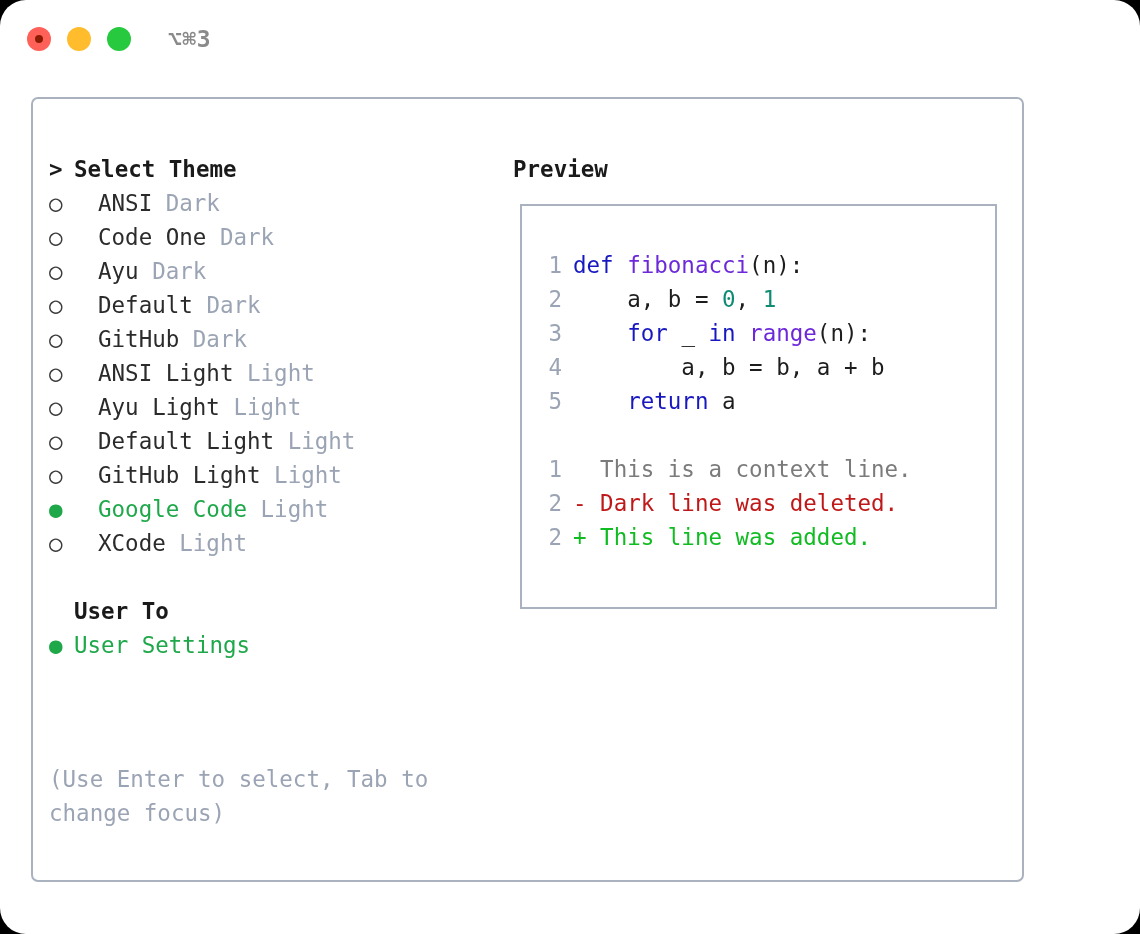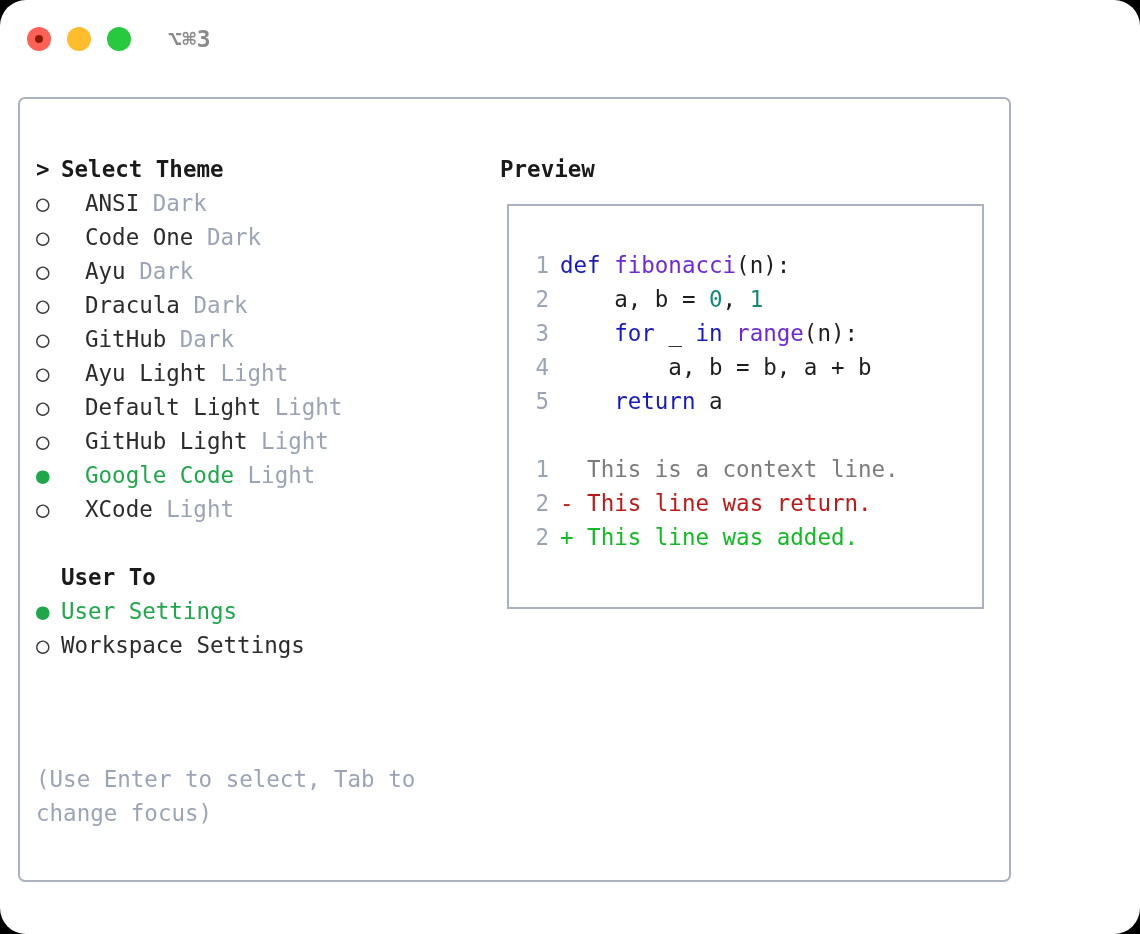--- a/index.html
+++ b/index.html
@@ -57,21 +57,21 @@
     font-weight: 700;
     color: #8a8a8a;
     letter-spacing: 0.5px;
     line-height: 30px;
     white-space: nowrap;
   }
 
   
   #dialog {
     position: absolute;
-    left: 18px;
+    left: 31px;
     top: 97px;
     width: 993px;
     height: 785px;
     border: 2px solid #aab2c0;
     border-radius: 7px;
     background: #ffffff;
   }
 
   
   #left-col {
@@ -205,55 +205,55 @@
     <div id="left-col">
 
       <div class="row prompt-row">
         <span class="prompt-caret">&gt;</span><span>Select Theme</span>
       </div>
 
       <div id="theme-items">
           <div class="row"><span class="bullet">○</span><span class="theme-name">ANSI</span> <span class="theme-kind">Dark</span></div>
           <div class="row"><span class="bullet">○</span><span class="theme-name">Code One</span> <span class="theme-kind">Dark</span></div>
           <div class="row"><span class="bullet">○</span><span class="theme-name">Ayu</span> <span class="theme-kind">Dark</span></div>
-          <div class="row"><span class="bullet">○</span><span class="theme-name">Dracula</span> <span class="theme-kind">Dark</span></div>
+          <div class="row"><span class="bullet">○</span><span class="theme-name">Default</span> <span class="theme-kind">Dark</span></div>
           <div class="row"><span class="bullet">○</span><span class="theme-name">GitHub</span> <span class="theme-kind">Dark</span></div>
+          <div class="row"><span class="bullet">○</span><span class="theme-name">ANSI Light</span> <span class="theme-kind">Light</span></div>
           <div class="row"><span class="bullet">○</span><span class="theme-name">Ayu Light</span> <span class="theme-kind">Light</span></div>
           <div class="row"><span class="bullet">○</span><span class="theme-name">Default Light</span> <span class="theme-kind">Light</span></div>
           <div class="row"><span class="bullet">○</span><span class="theme-name">GitHub Light</span> <span class="theme-kind">Light</span></div>
           <div class="row"><span class="bullet on">●</span><span class="theme-name sel">Google Code</span> <span class="theme-kind">Light</span></div>
           <div class="row"><span class="bullet">○</span><span class="theme-name">XCode</span> <span class="theme-kind">Light</span></div>
         </div>
 
       <div class="spacer"></div>
 
       <div class="section-label">User To</div>
 
       <div id="apply-items">
           <div class="row"><span class="bullet on">●</span><span class="opt-name sel">User Settings</span></div>
-          <div class="row"><span class="bullet">○</span><span class="opt-name">Workspace Settings</span></div>
         </div>
     </div>
 
     <div id="hint">(Use Enter to select, Tab to change focus)</div>
 
     <div id="preview-heading">Preview</div>
 
     <div id="preview-box">
       <div id="code-area">
         <div id="code-lines">
             <div class="cline"><span class="lno">1</span><span class="gap"></span><span class="tok-kw">def </span><span class="tok-fn">fibonacci</span><span class="tok-punc">(n):</span></div>
             <div class="cline"><span class="lno">2</span><span class="gap"></span><span class="tok-txt">    a, b = </span><span class="tok-num">0</span><span class="tok-txt">, </span><span class="tok-num">1</span></div>
             <div class="cline"><span class="lno">3</span><span class="gap"></span><span class="tok-kw">    for </span><span class="tok-txt">_ </span><span class="tok-kw">in </span><span class="tok-fn">range</span><span class="tok-punc">(n):</span></div>
             <div class="cline"><span class="lno">4</span><span class="gap"></span><span class="tok-txt">        a, b = b, a + b</span></div>
             <div class="cline"><span class="lno">5</span><span class="gap"></span><span class="tok-kw">    return </span><span class="tok-txt">a</span></div>
           </div>
         <div class="diff-blank"></div>
         <div id="diff-lines">
             <div class="cline"><span class="lno">1</span><span class="gap"></span><span class="diff-ctx"> </span><span class="diff-ctx"> </span><span class="diff-ctx">This is a context line.</span></div>
-            <div class="cline"><span class="lno">2</span><span class="gap"></span><span class="diff-del">-</span><span class="diff-del"> </span><span class="diff-del">This line was return.</span></div>
+            <div class="cline"><span class="lno">2</span><span class="gap"></span><span class="diff-del">-</span><span class="diff-del"> </span><span class="diff-del">Dark line was deleted.</span></div>
             <div class="cline"><span class="lno">2</span><span class="gap"></span><span class="diff-add">+</span><span class="diff-add"> </span><span class="diff-add">This line was added.</span></div>
           </div>
       </div>
     </div>
 
   </div>
 </div>
 
 </body></html>

